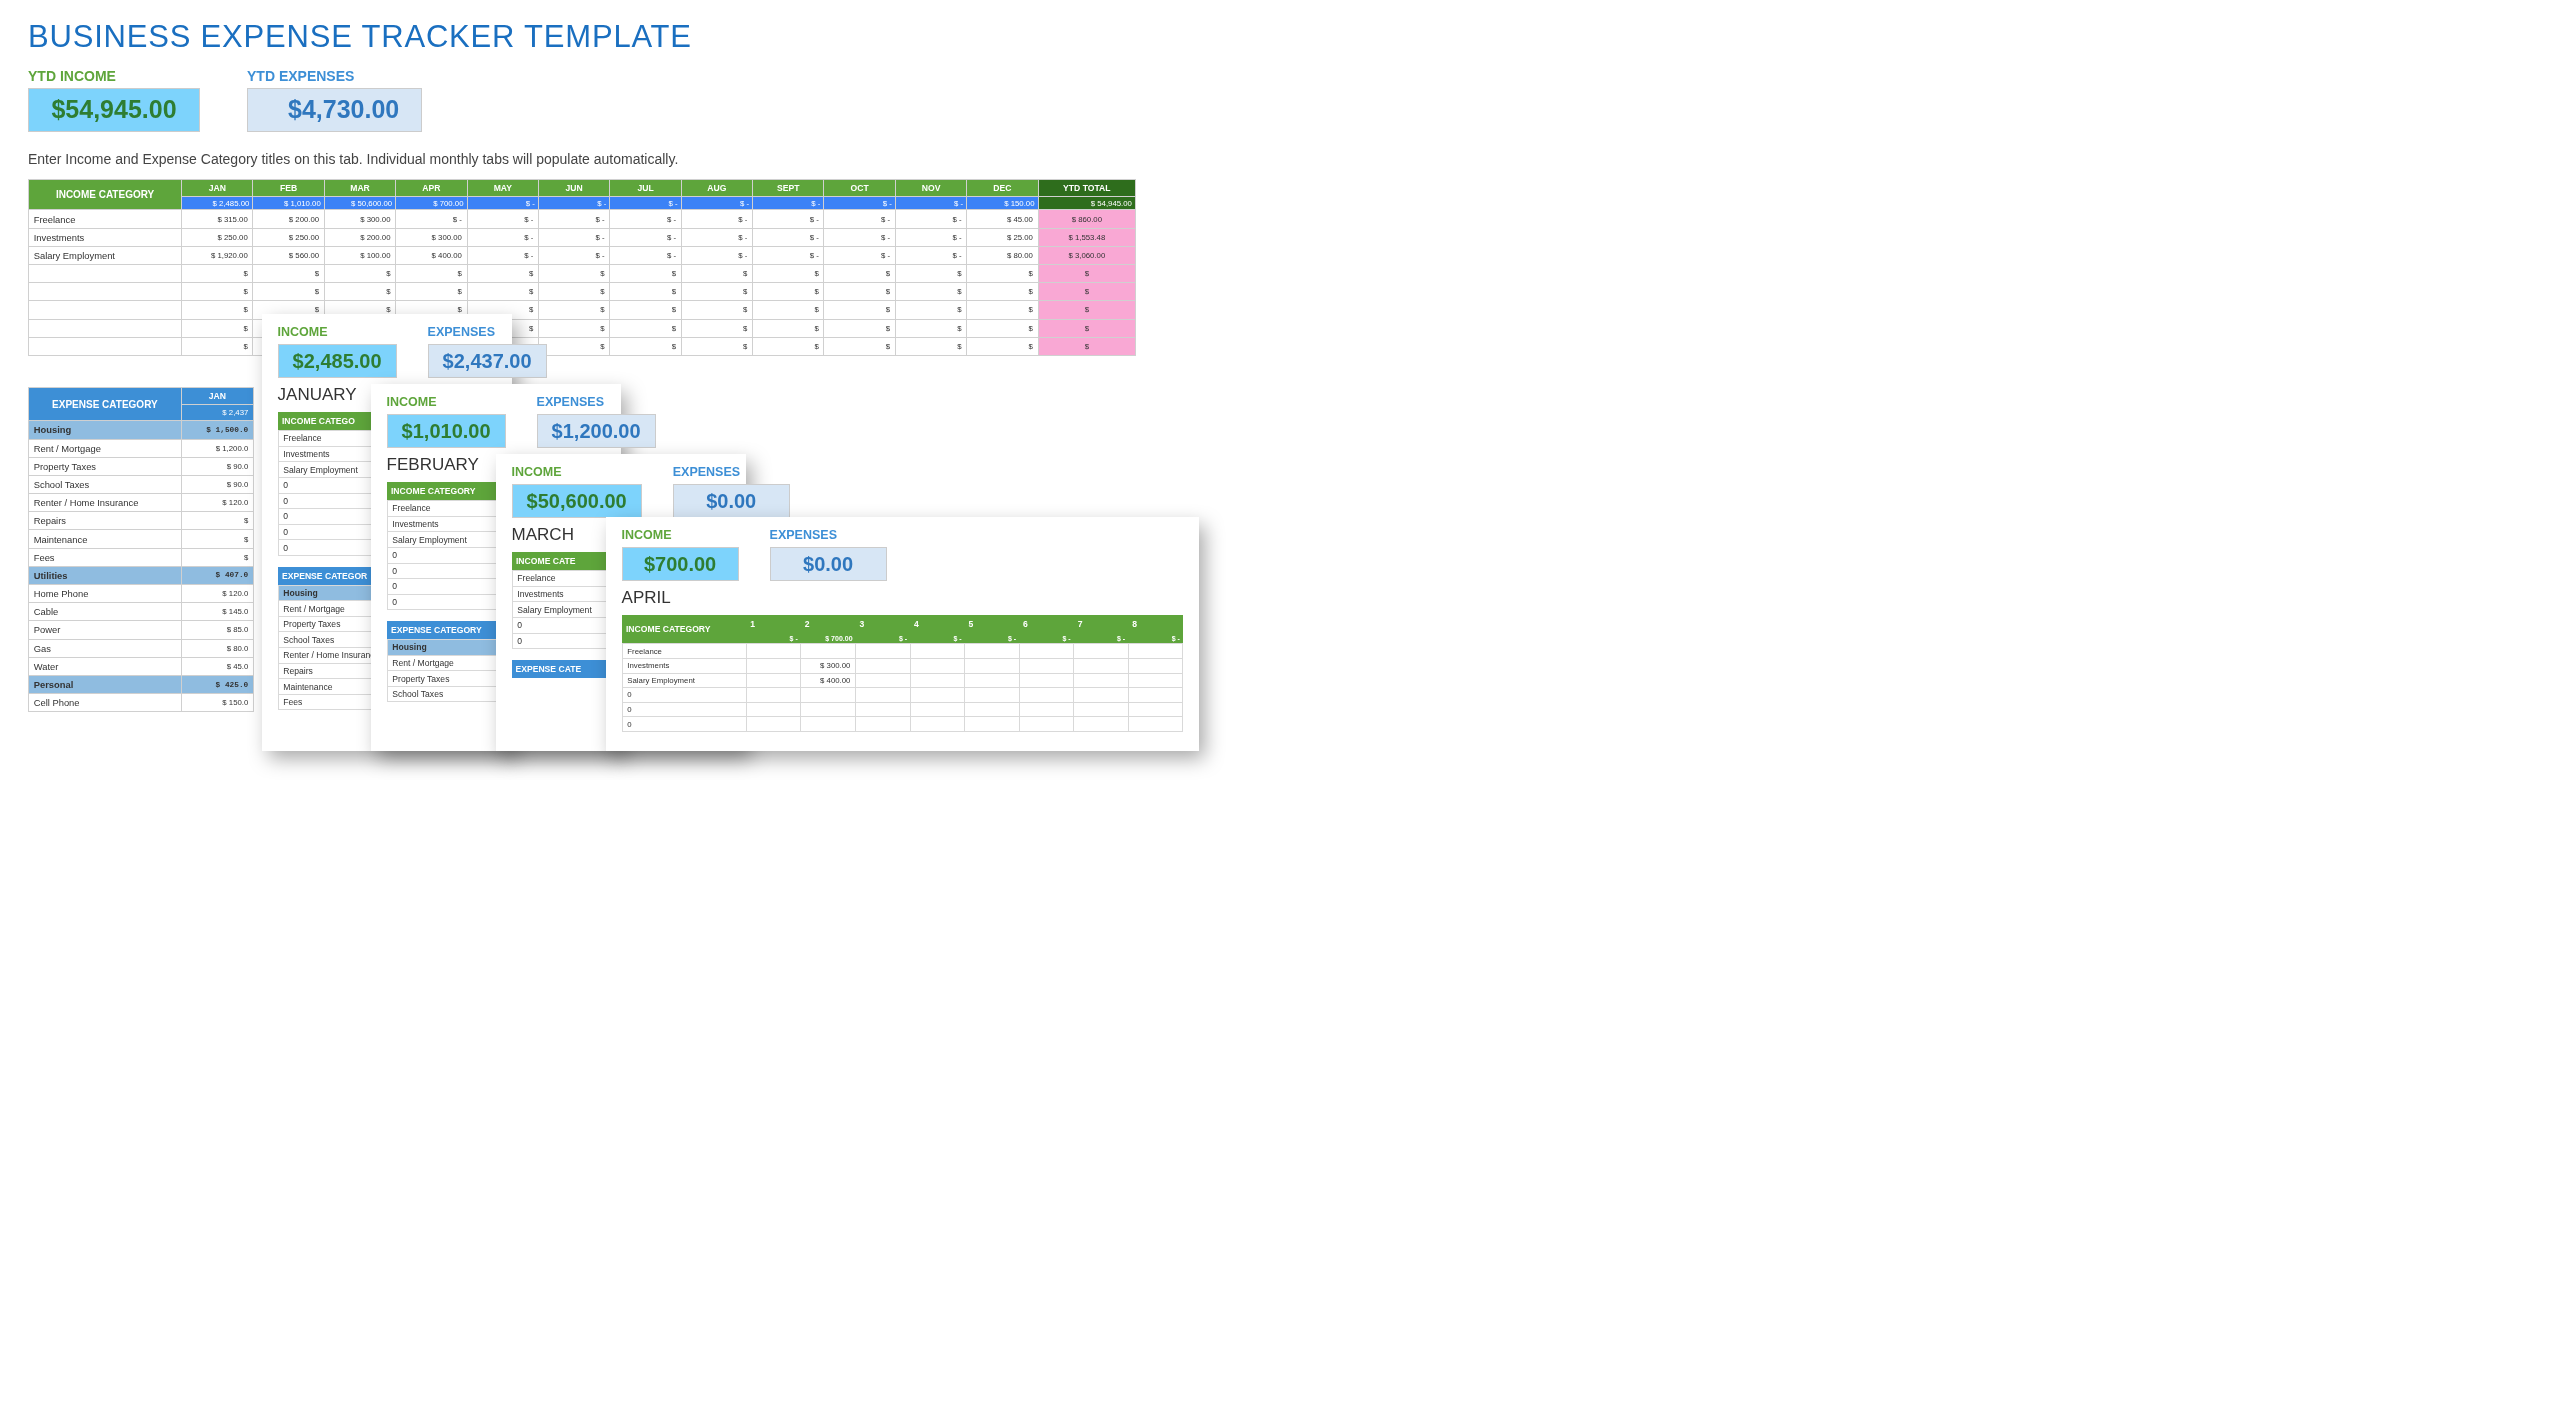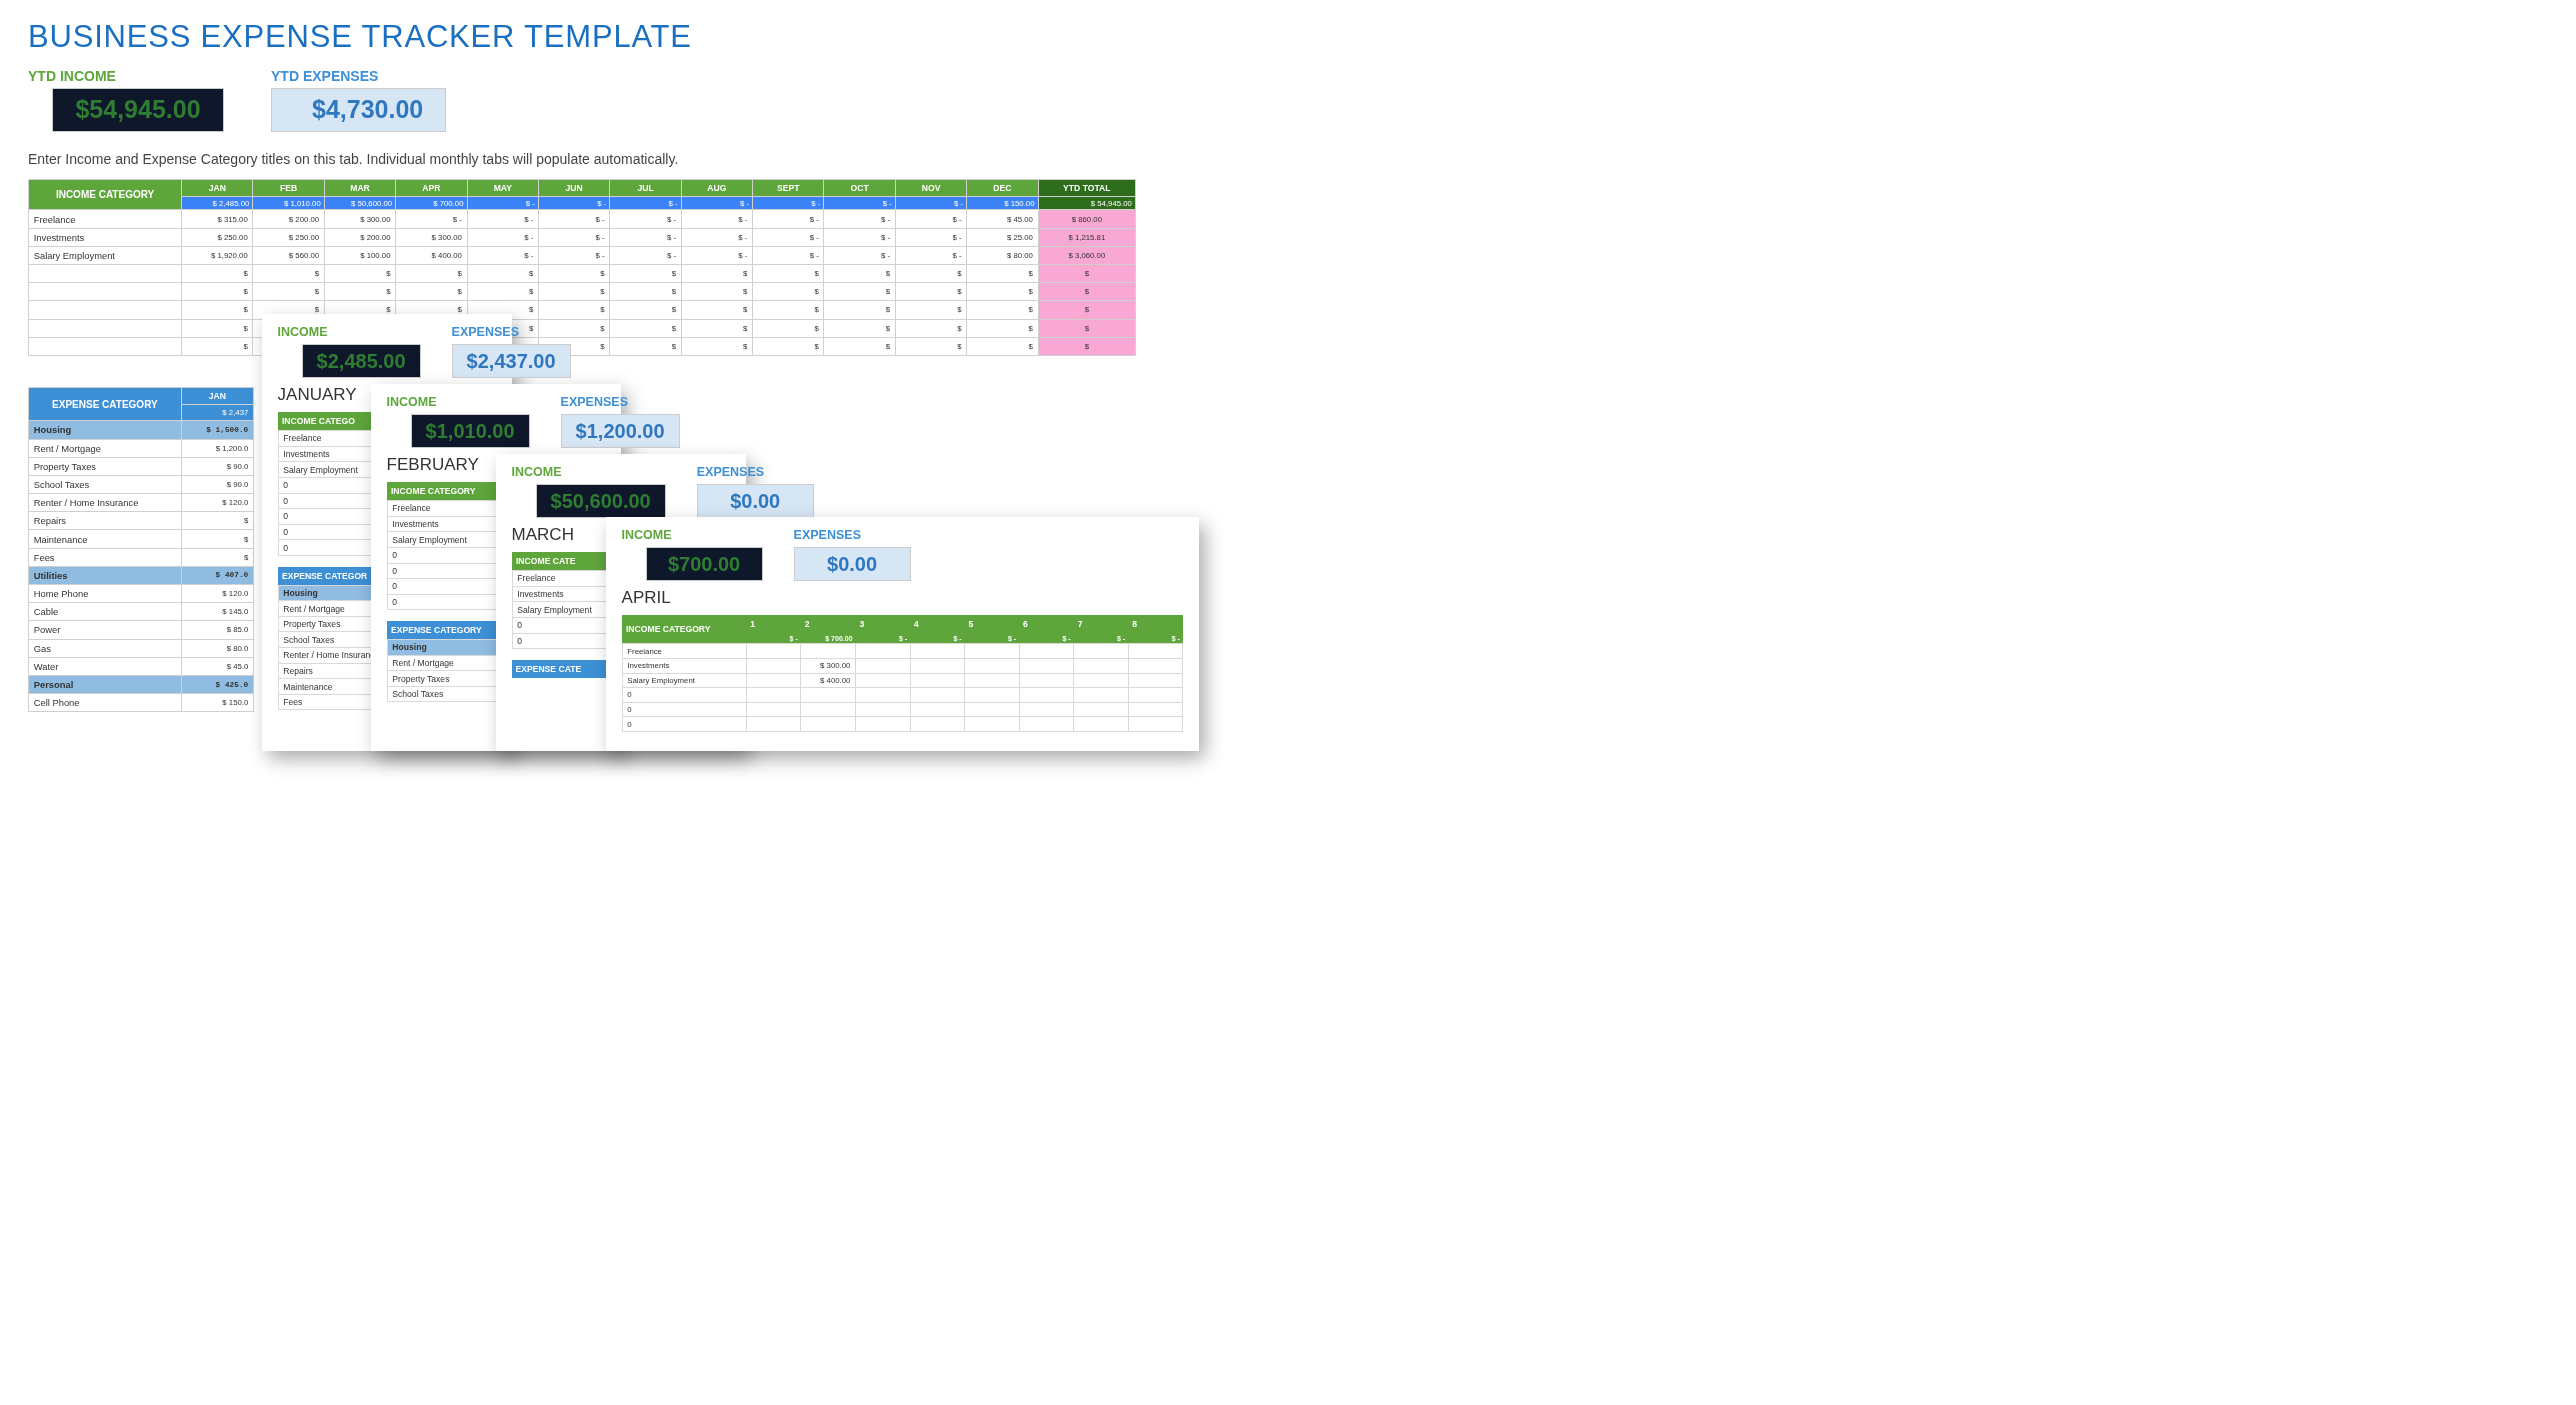--- a/index.html
+++ b/index.html
@@ -32,21 +32,21 @@
   .lbl-blue   { color: #3d8fd6; }
   .summary-value {
     font-family: "Arial Narrow", Arial, sans-serif;
     font-size: 25px;
     font-weight: 700;
     padding: 6.2px 22px;
     border: 0.8px solid #ccc;
     min-width: 172px;
     text-align: center;
   }
-  .val-green { color: #2e7d32; background: #0f172a; margin-left: 24px; }
+  .val-green { color: #2e7d32; background: #7dd3fc; }
   .val-blue  { color: #2f77be; background: #d7e6f5; padding-left: 40px; }
   .instructions {
     font-family: "Arial Narrow", Arial, sans-serif;
     font-size: 14px;
     color: #444;
     margin: 3.1px 0 12.5px 0;
   }
 
   
   table.income {
@@ -270,21 +270,21 @@
         <td class="val">$   200.00</td>
         <td class="val">$   300.00</td>
         <td class="val">$   -</td>
         <td class="val">$   -</td>
         <td class="val">$   -</td>
         <td class="val">$   -</td>
         <td class="val">$   -</td>
         <td class="val">$   -</td>
         <td class="val">$   -</td>
         <td class="val">$   25.00</td>
-        <td class="ytd">$   1,215.81</td>
+        <td class="ytd">$   1,553.48</td>
       </tr>
       <tr>
         <td class="cat-name">Salary Employment</td>
         <td class="val">$   1,920.00</td>
         <td class="val">$   560.00</td>
         <td class="val">$   100.00</td>
         <td class="val">$   400.00</td>
         <td class="val">$   -</td>
         <td class="val">$   -</td>
         <td class="val">$   -</td>

